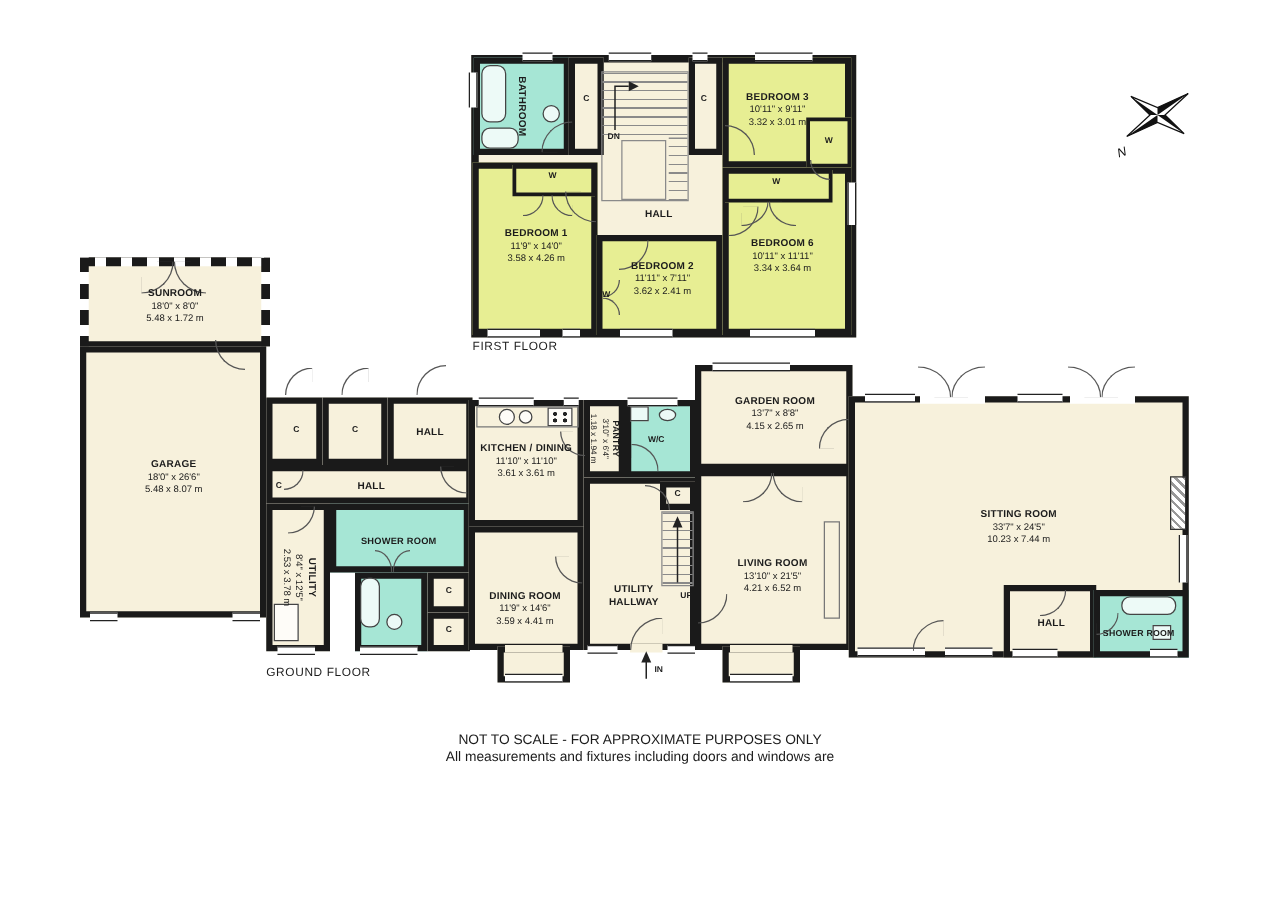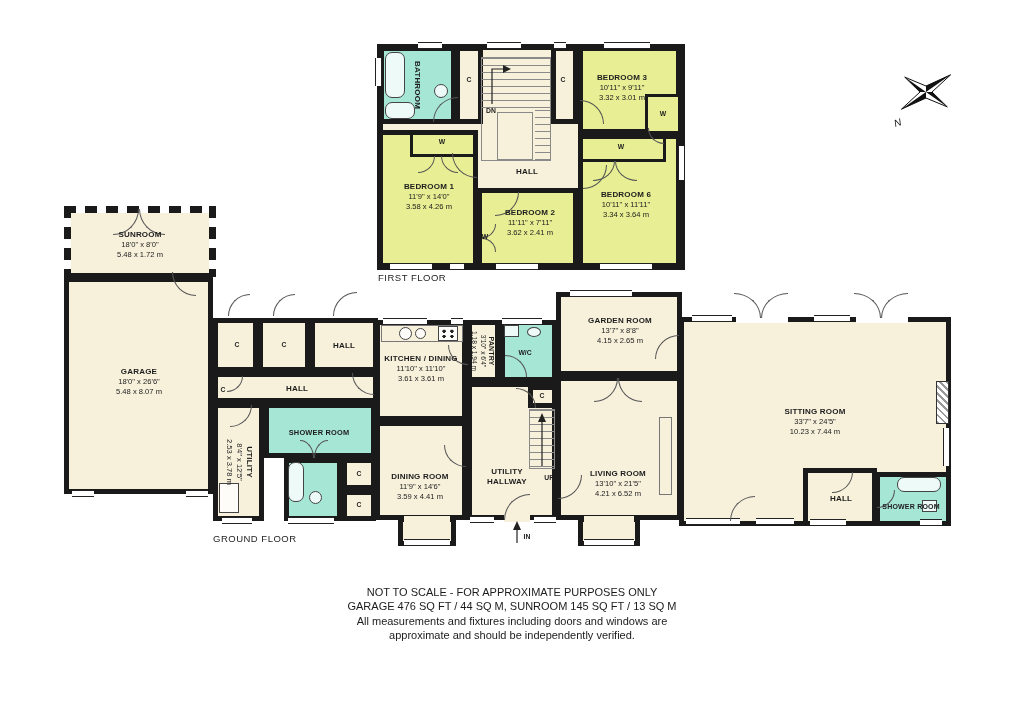--- a/index.html
+++ b/index.html
@@ -300,38 +300,36 @@
       <div class="nm">HALLWAY</div>
     </div>
   <div class="lbl sm" style="left:542px;top:396px"><span>C</span></div>
   <div class="lbl sm" style="left:549px;top:478px"><span>UP</span></div>
   <div class="lbl sm" style="left:527px;top:537px"><span>IN</span></div>
   <div class="lbl" style="left:620px;top:331px">
       <div class="nm">GARDEN ROOM</div>
       <div class="dim">13'7" x 8'8"</div>
       <div class="dim">4.15 x 2.65 m</div>
     </div>
-  <div class="lbl" style="left:618px;top:484px">
+  <div class="lbl" style="left:618px;top:461px">
       <div class="nm">LIVING ROOM</div>
       <div class="dim">13'10" x 21'5"</div>
       <div class="dim">4.21 x 6.52 m</div>
     </div>
   <div class="lbl" style="left:815px;top:422px">
       <div class="nm">SITTING ROOM</div>
       <div class="dim">33'7" x 24'5"</div>
       <div class="dim">10.23 x 7.44 m</div>
     </div>
   <div class="lbl" style="left:841px;top:499px">
       <div class="nm">HALL</div>
     </div>
   <div class="lbl" style="left:911px;top:507px;font-size:7px">
       <div class="nm" style="font-size:7px">SHOWER ROOM</div>
     </div>
   <div class="floorlbl" style="left:213px;top:533px"><span>GROUND FLOOR</span></div>
 
   <div class="footer">
     <div>NOT TO SCALE - FOR APPROXIMATE PURPOSES ONLY</div>
-    <div>GARAGE 476 SQ FT / 44 SQ M, SUNROOM 145 SQ FT / 13 SQ M</div>
     <div>All measurements and fixtures including doors and windows are</div>
-    <div>approximate and should be independently verified.</div>
   </div>
 
 </div>
 
 </body></html>

